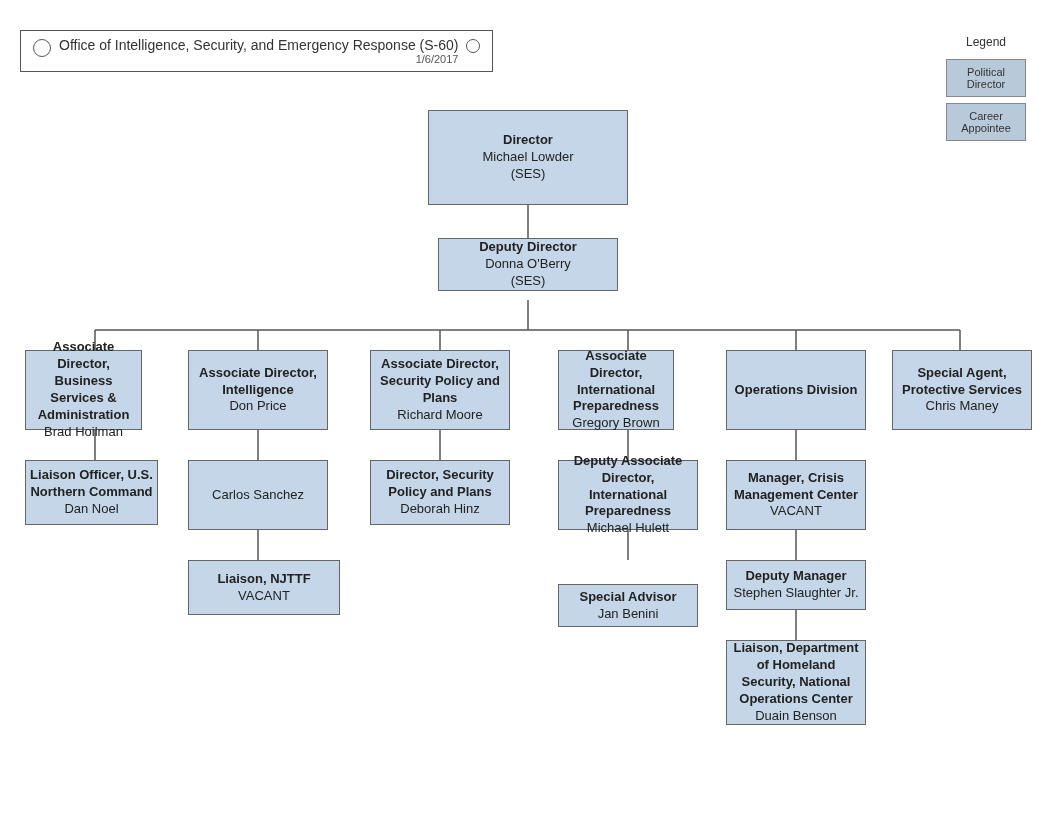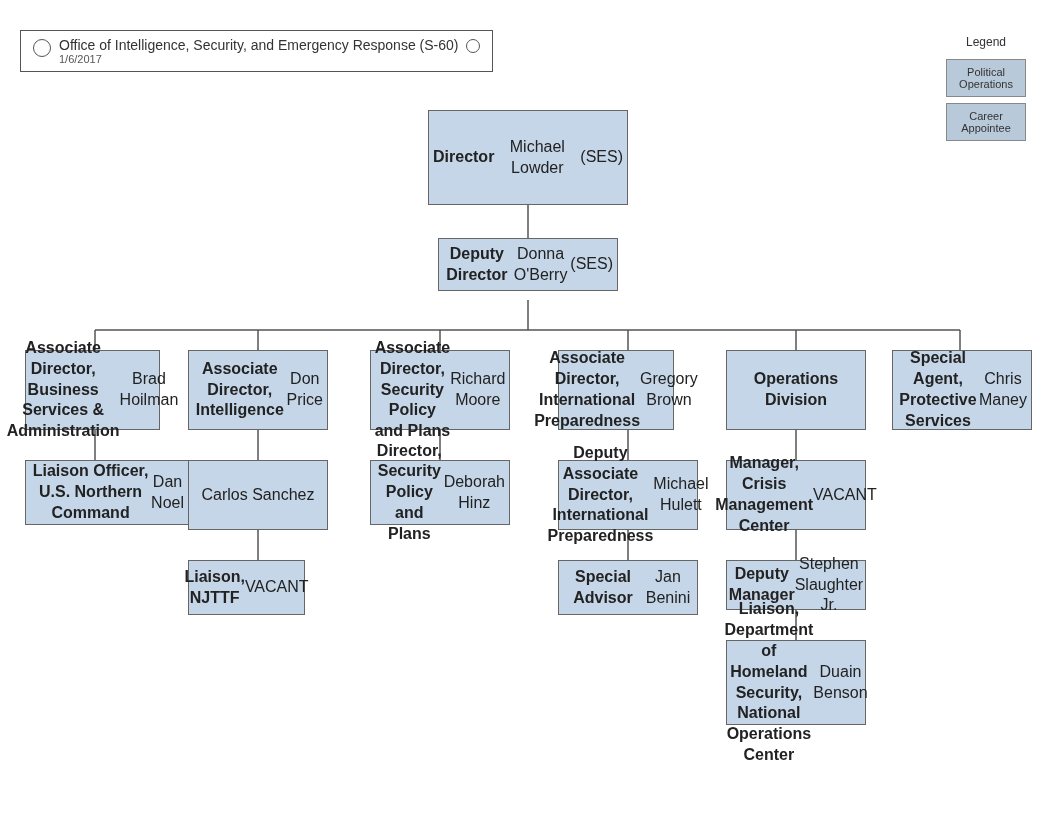--- a/index.html
+++ b/index.html
@@ -35,20 +35,21 @@
       display: flex;
       flex-direction: column;
     }
     .header-title {
       font-size: 14px;
       color: #333;
     }
     .header-date {
       font-size: 11px;
       color: #555;
+      text-align: right;
     }
     .header-circle-right {
       width: 14px;
       height: 14px;
       border: 1px solid #555;
       border-radius: 50%;
       flex-shrink: 0;
       margin-top: 2px;
       align-self: flex-start;
     }
@@ -87,25 +88,25 @@
       bottom: 0;
     }
 
     
     .node {
       position: absolute;
       border: 1.5px solid #666;
       background: #c5d6e8;
       text-align: center;
       display: flex;
-      flex-direction: row;
+      flex-direction: column;
       align-items: center;
       justify-content: center;
       padding: 5px 4px;
-      font-size: 16px;
+      font-size: 13px;
       color: #222;
       line-height: 1.3;
     }
     .node .node-title {
       font-weight: bold;
     }
 
     
     .lines-svg {
       position: absolute;
@@ -127,21 +128,21 @@
   <div class="header-circle"></div>
   <div class="header-text-block">
     <span class="header-title">Office of Intelligence, Security, and Emergency Response (S-60)</span>
     <span class="header-date">1/6/2017</span>
   </div>
   <div class="header-circle-right"></div>
 </div>
 
 <div class="legend">
   <div class="legend-title">Legend</div>
-  <div class="legend-box">Political Operations</div>
+  <div class="legend-box">Political Director</div>
   <div class="legend-box">Career Appointee</div>
 </div>
 
 <div class="org-container">
 
   <svg class="lines-svg">
 
     <line x1="528" y1="105" x2="528" y2="138"></line>
 
     <line x1="528" y1="200" x2="528" y2="230"></line>
@@ -179,21 +180,21 @@
     <span>Michael Lowder</span>
     <span>(SES)</span>
   </div>
 
   <div class="node" style="left:438px; top:138px; width:180px; height:53px;">
     <span class="node-title">Deputy Director</span>
     <span>Donna O'Berry</span>
     <span>(SES)</span>
   </div>
 
-  <div class="node" style="left:25px; top:250px; width:135px; height:80px;">
+  <div class="node" style="left:25px; top:250px; width:117px; height:80px;">
     <span class="node-title">Associate Director, Business Services &amp; Administration</span>
     <span>Brad Hoilman</span>
   </div>
 
   <div class="node" style="left:188px; top:250px; width:140px; height:80px;">
     <span class="node-title">Associate Director, Intelligence</span>
     <span>Don Price</span>
   </div>
 
   <div class="node" style="left:370px; top:250px; width:140px; height:80px;">
@@ -208,21 +209,21 @@
 
   <div class="node" style="left:726px; top:250px; width:140px; height:80px;">
     <span class="node-title">Operations Division</span>
   </div>
 
   <div class="node" style="left:892px; top:250px; width:140px; height:80px;">
     <span class="node-title">Special Agent, Protective Services</span>
     <span>Chris Maney</span>
   </div>
 
-  <div class="node" style="left:25px; top:360px; width:164px; height:65px;">
+  <div class="node" style="left:25px; top:360px; width:133px; height:65px;">
     <span class="node-title">Liaison Officer, U.S. Northern Command</span>
     <span>Dan Noel</span>
   </div>
 
   <div class="node" style="left:188px; top:360px; width:140px; height:70px;">
     <span>Carlos Sanchez</span>
   </div>
 
   <div class="node" style="left:370px; top:360px; width:140px; height:65px;">
     <span class="node-title">Director, Security Policy and Plans</span>
@@ -232,26 +233,26 @@
   <div class="node" style="left:558px; top:360px; width:140px; height:70px;">
     <span class="node-title">Deputy Associate Director, International Preparedness</span>
     <span>Michael Hulett</span>
   </div>
 
   <div class="node" style="left:726px; top:360px; width:140px; height:70px;">
     <span class="node-title">Manager, Crisis Management Center</span>
     <span>VACANT</span>
   </div>
 
-  <div class="node" style="left:188px; top:460px; width:117px; height:55px;">
+  <div class="node" style="left:188px; top:460px; width:152px; height:55px;">
     <span class="node-title">Liaison, NJTTF</span>
     <span>VACANT</span>
   </div>
 
-  <div class="node" style="left:558px; top:460px; width:140px; height:55px;">
+  <div class="node" style="left:558px; top:484px; width:140px; height:43px;">
     <span class="node-title">Special Advisor</span>
     <span>Jan Benini</span>
   </div>
 
   <div class="node" style="left:726px; top:460px; width:140px; height:50px;">
     <span class="node-title">Deputy Manager</span>
     <span>Stephen Slaughter Jr.</span>
   </div>
 
   <div class="node" style="left:726px; top:540px; width:140px; height:85px;">

